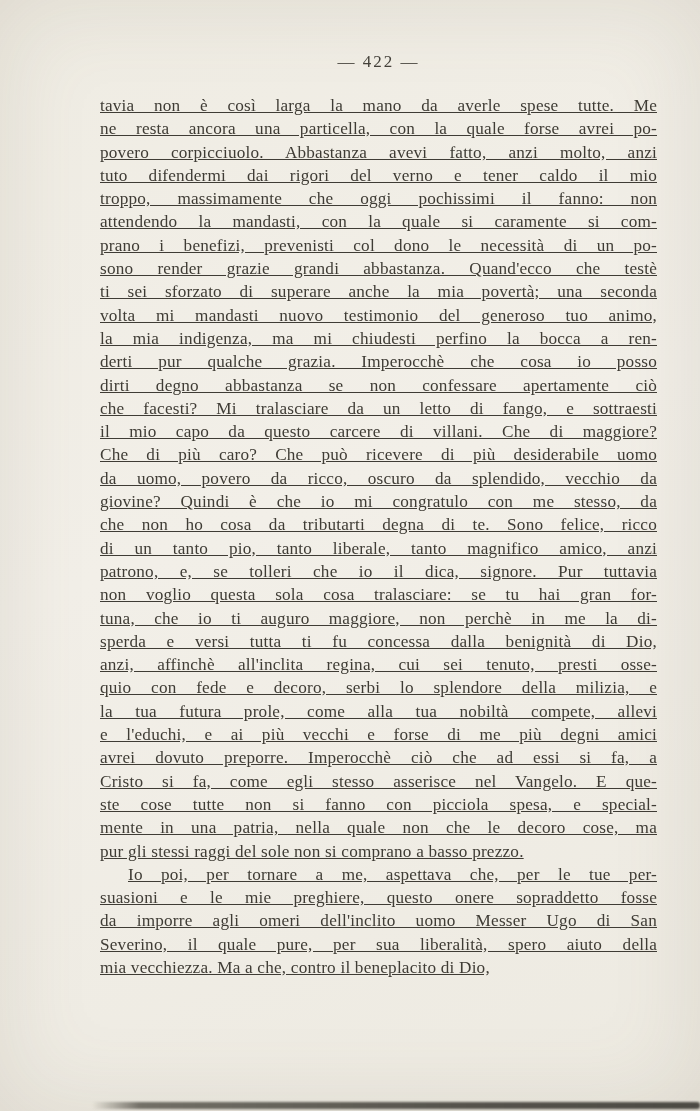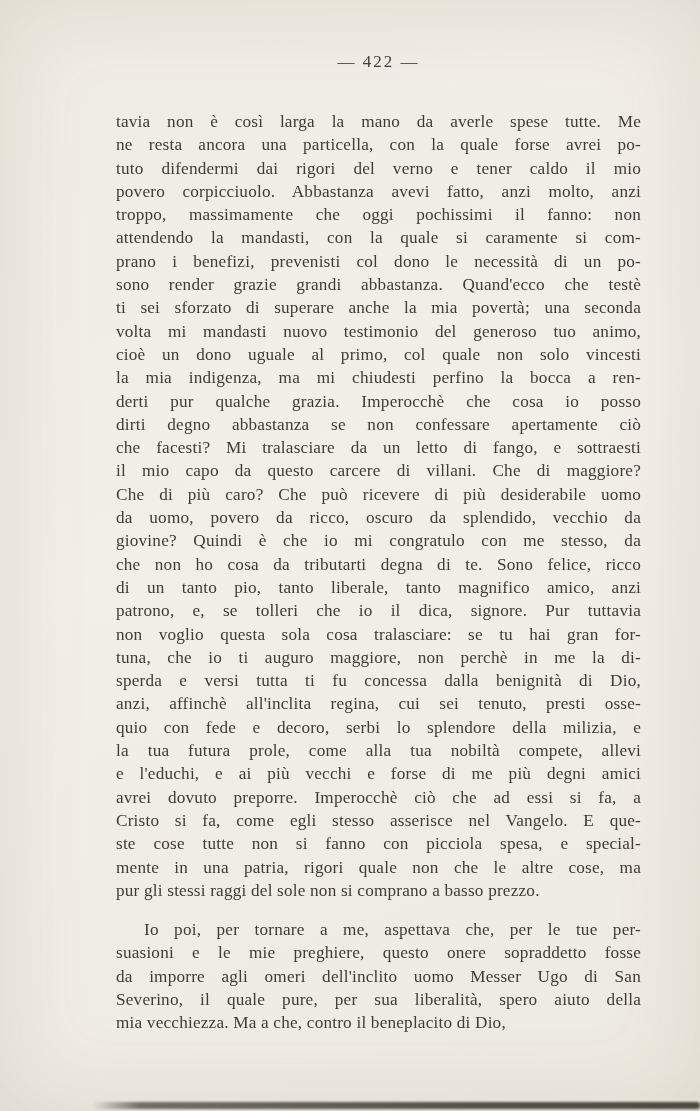--- a/index.html
+++ b/index.html
@@ -30,21 +30,21 @@
   }
   .text-block {
     position: absolute;
     top: 94px;
     left: 100px;
     width: 557px;
     font-size: 17.2px;
     line-height: 23.3px;
     letter-spacing: 0.2px;
   }
-  .para { margin: 16px; }
+  .para { margin: 0; text-decoration: underline; }
   .line {
     text-align: justify;
     text-align-last: justify;
     white-space: normal;
   }
   .line.last {
     text-align-last: left;
   }
   .para.indent .line:first-child {
     text-indent: 28px;
@@ -62,29 +62,28 @@
 </style>
 </head>
 <body>
 
 <div class="scan">
   <div class="page-number">— 422 —</div>
   <div class="text-block" id="text-block">
       <div class="para">
         <div class="line">tavia non è così larga la mano da averle spese tutte. Me</div>
         <div class="line">ne resta ancora una particella, con la quale forse avrei po-</div>
+        <div class="line">povero corpicciuolo. Abbastanza avevi fatto, anzi molto, anzi</div>
         <div class="line">tuto difendermi dai rigori del verno e tener caldo il mio</div>
-        <div class="line">povero corpicciuolo. Abbastanza avevi fatto, anzi molto, anzi</div>
         <div class="line">troppo, massimamente che oggi pochissimi il fanno: non</div>
         <div class="line">attendendo la mandasti, con la quale si caramente si com-</div>
         <div class="line">prano i benefizi, prevenisti col dono le necessità di un po-</div>
         <div class="line">sono render grazie grandi abbastanza. Quand'ecco che testè</div>
         <div class="line">ti sei sforzato di superare anche la mia povertà; una seconda</div>
         <div class="line">volta mi mandasti nuovo testimonio del generoso tuo animo,</div>
-        <div class="line">cioè un dono uguale al primo, col quale non solo vincesti</div>
         <div class="line">la mia indigenza, ma mi chiudesti perfino la bocca a ren-</div>
         <div class="line">derti pur qualche grazia. Imperocchè che cosa io posso</div>
         <div class="line">dirti degno abbastanza se non confessare apertamente ciò</div>
         <div class="line">che facesti? Mi tralasciare da un letto di fango, e sottraesti</div>
         <div class="line">il mio capo da questo carcere di villani. Che di maggiore?</div>
         <div class="line">Che di più caro? Che può ricevere di più desiderabile uomo</div>
         <div class="line">da uomo, povero da ricco, oscuro da splendido, vecchio da</div>
         <div class="line">giovine? Quindi è che io mi congratulo con me stesso, da</div>
         <div class="line">che non ho cosa da tributarti degna di te. Sono felice, ricco</div>
         <div class="line">di un tanto pio, tanto liberale, tanto magnifico amico, anzi</div>
@@ -92,21 +91,21 @@
         <div class="line">non voglio questa sola cosa tralasciare: se tu hai gran for-</div>
         <div class="line">tuna, che io ti auguro maggiore, non perchè in me la di-</div>
         <div class="line">sperda e versi tutta ti fu concessa dalla benignità di Dio,</div>
         <div class="line">anzi, affinchè all'inclita regina, cui sei tenuto, presti osse-</div>
         <div class="line">quio con fede e decoro, serbi lo splendore della milizia, e</div>
         <div class="line">la tua futura prole, come alla tua nobiltà compete, allevi</div>
         <div class="line">e l'educhi, e ai più vecchi e forse di me più degni amici</div>
         <div class="line">avrei dovuto preporre. Imperocchè ciò che ad essi si fa, a</div>
         <div class="line">Cristo si fa, come egli stesso asserisce nel Vangelo. E que-</div>
         <div class="line">ste cose tutte non si fanno con picciola spesa, e special-</div>
-        <div class="line">mente in una patria, rigori quale non che le altre cose, ma</div>
+        <div class="line">mente in una patria, nella quale non che le decoro cose, ma</div>
         <div class="line last">pur gli stessi raggi del sole non si comprano a basso prezzo.</div>
       </div>
       <div class="para indent">
         <div class="line">Io poi, per tornare a me, aspettava che, per le tue per-</div>
         <div class="line">suasioni e le mie preghiere, questo onere sopraddetto fosse</div>
         <div class="line">da imporre agli omeri dell'inclito uomo Messer Ugo di San</div>
         <div class="line">Severino, il quale pure, per sua liberalità, spero aiuto della</div>
         <div class="line last">mia vecchiezza. Ma a che, contro il beneplacito di Dio,</div>
       </div>
     </div>

